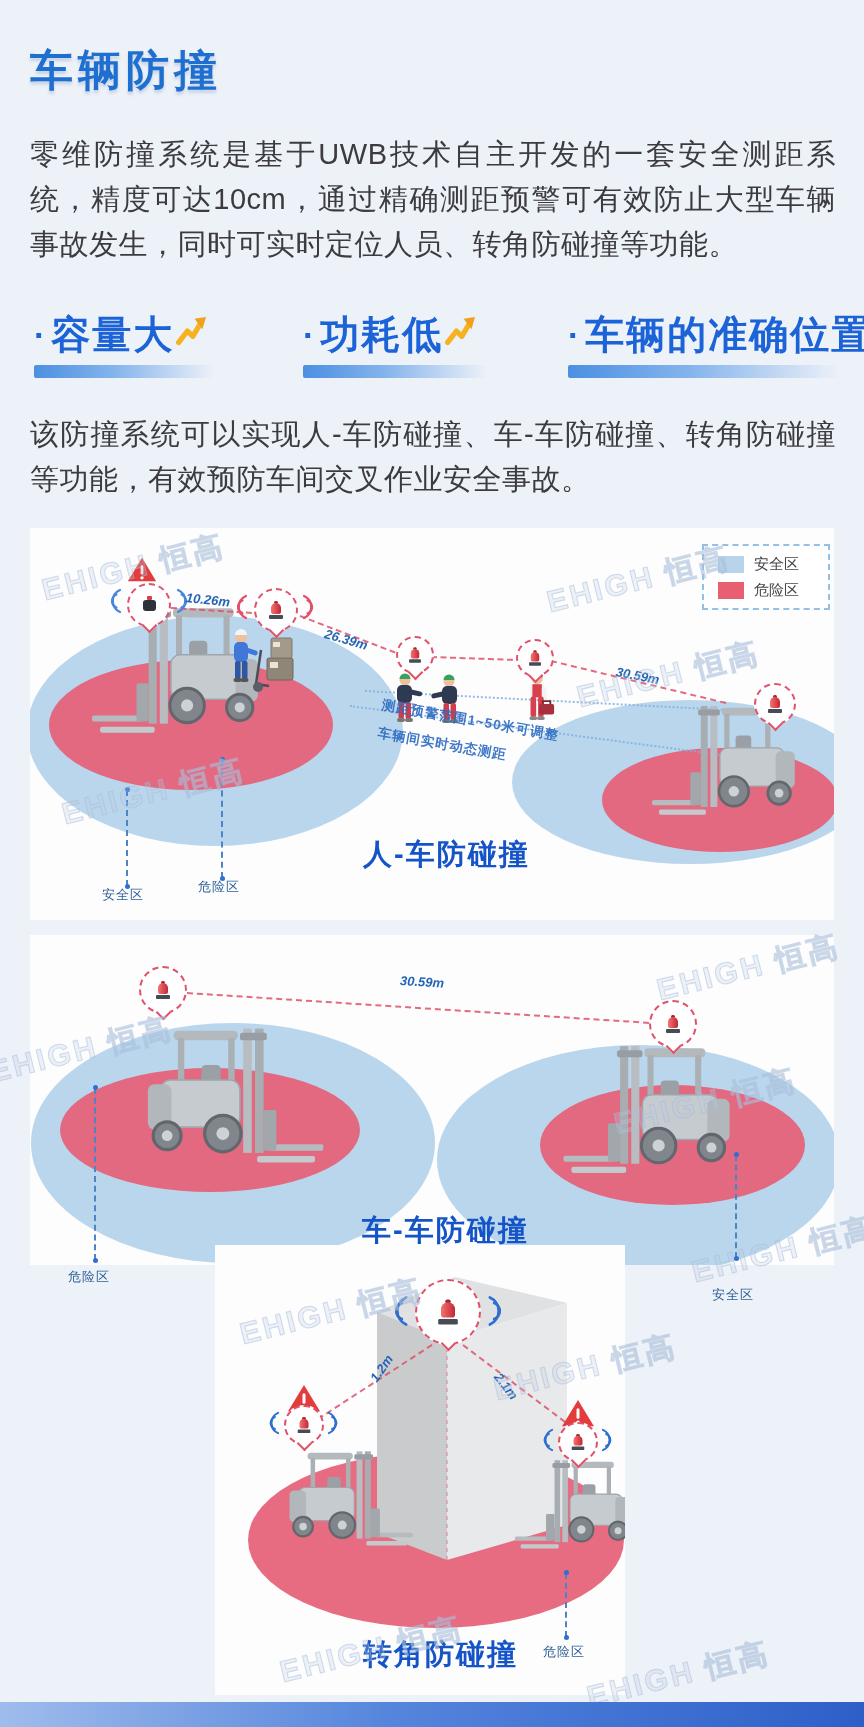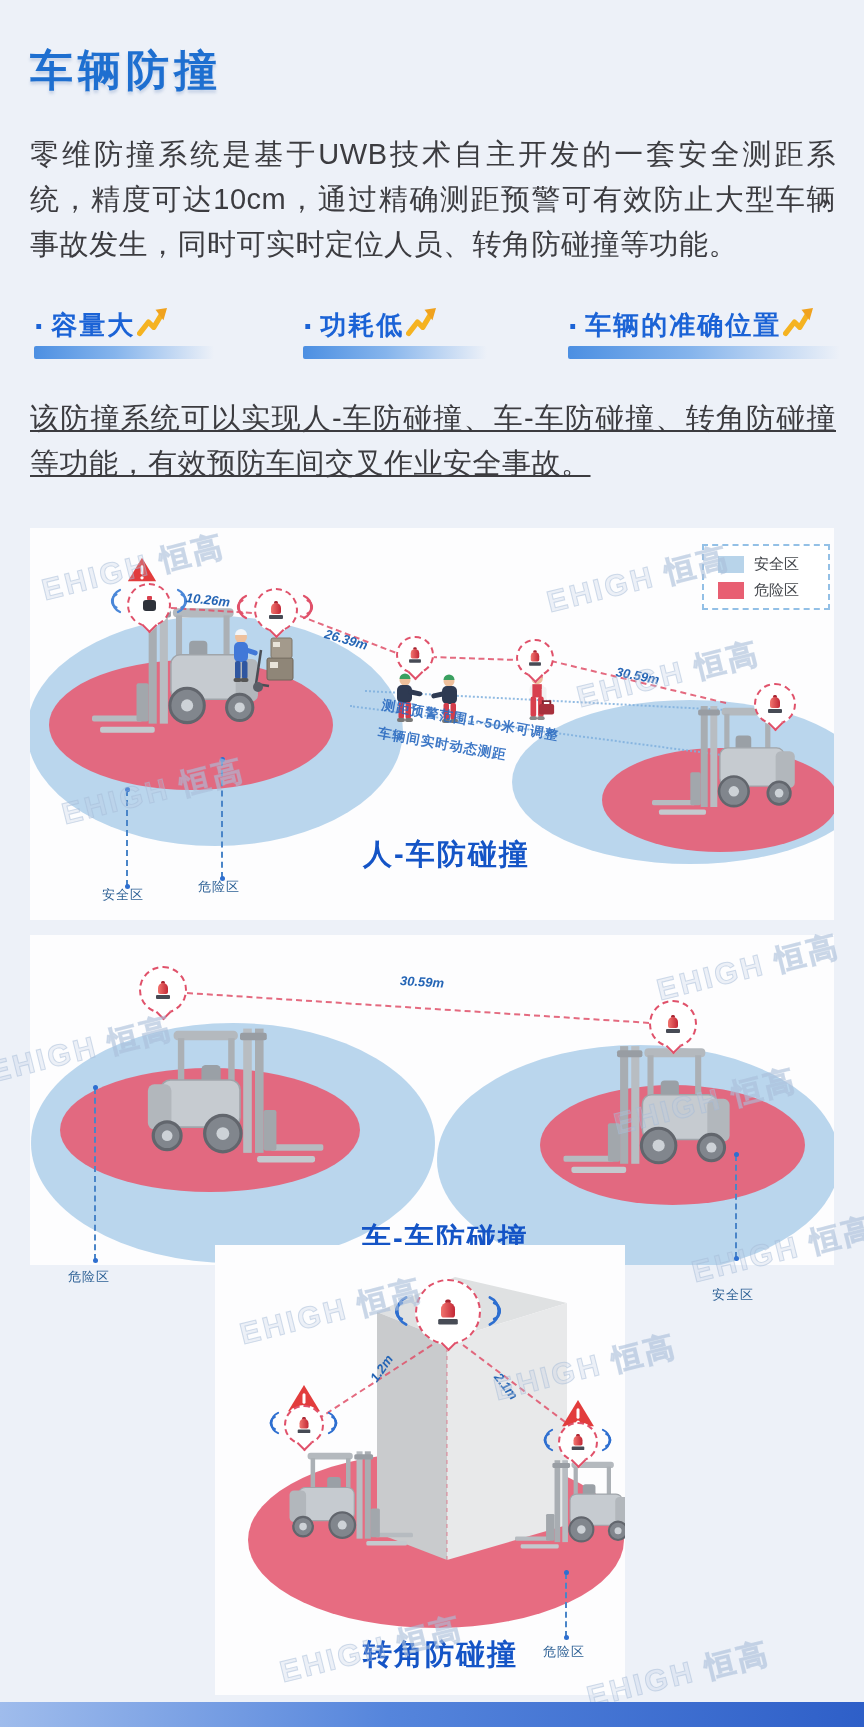--- a/index.html
+++ b/index.html
@@ -5,27 +5,27 @@
   html,body{margin:0;padding:0;}
   body{font-family:"Liberation Sans","DejaVu Sans",sans-serif;background:#dfe6f0;}
   .page{position:relative;width:864px;height:1727px;background:#edf1f8;overflow:hidden;margin:0 auto;}
 
   
   .title{position:absolute;left:30px;top:42px;font-size:43px;font-weight:800;letter-spacing:5px;
          color:#1e6fd0;text-shadow:0 3px 3px rgba(140,165,205,.4);}
   .para{position:absolute;left:30px;width:806px;font-size:29px;color:#3c3c40;line-height:1.56;
         text-align:justify;letter-spacing:.5px;}
   .para.p1{top:132px;}
-  .para.p2{top:396px;text-decoration:underline;}
+  .para.p2{top:412px;}
 
   
   .feature{position:absolute;top:308px;}
   .feature .row{display:flex;align-items:center;}
   .feature .bullet{font-size:34px;font-weight:900;color:#1b63d6;margin-right:6px;line-height:1;}
-  .feature .flabel{font-size:26px;font-weight:800;color:#1b63d6;letter-spacing:2px;white-space:nowrap;}
+  .feature .flabel{font-size:39px;font-weight:800;color:#1b63d6;letter-spacing:2px;white-space:nowrap;}
   .feature .aicon{margin-left:2px;margin-top:-8px;}
   .fbar{height:13px;margin-top:3px;border-radius:2px;
         background:linear-gradient(90deg,#4c8fe2 0%,#85b4ec 45%,rgba(237,241,248,0) 100%);}
 
   
   .dia{position:absolute;background:#fdfdfe;overflow:hidden;}
   .dia1{left:30px;top:528px;width:804px;height:392px;}
   .dia2{left:30px;top:935px;width:804px;height:330px;}
   .dia3{left:215px;top:1245px;width:410px;height:450px;}
 
@@ -332,21 +332,21 @@
     <div class="bubble" style="left:619px;top:65px;width:48px;height:48px;">
       <span class="siren">
           <i class="s-top"></i>
           <i class="s-body"></i>
           <i class="s-base"></i>
         </span>
     </div>
     <div class="dist" style="left:370px;top:38px;transform:rotate(3.5deg);">30.59m</div>
     <div class="leader" style="left:64px;top:153px;height:172px;"></div>
     <div class="leader" style="left:705px;top:220px;height:103px;"></div>
-    <div class="caption" style="left:332px;top:284px;">车-车防碰撞</div>
+    <div class="caption" style="left:332px;top:276px;">车-车防碰撞</div>
   </div>
 
   <div class="zlabel" style="left:68px;top:1268px;">危险区</div>
   <div class="zlabel" style="left:712px;top:1286px;">安全区</div>
 
   <div class="dia dia3">
     <div class="ellipse danger-z" style="left:33px;top:207px;width:376px;height:176px;"></div>
     <svg class="pillar" width="190" height="285" viewBox="0 0 190 285">
       <polygon points="0,35 78,0 190,26 70,63" fill="#dfe1e2"></polygon>
       <polygon points="0,35 70,63 70,283 0,256" fill="#c9cbcd"></polygon>

